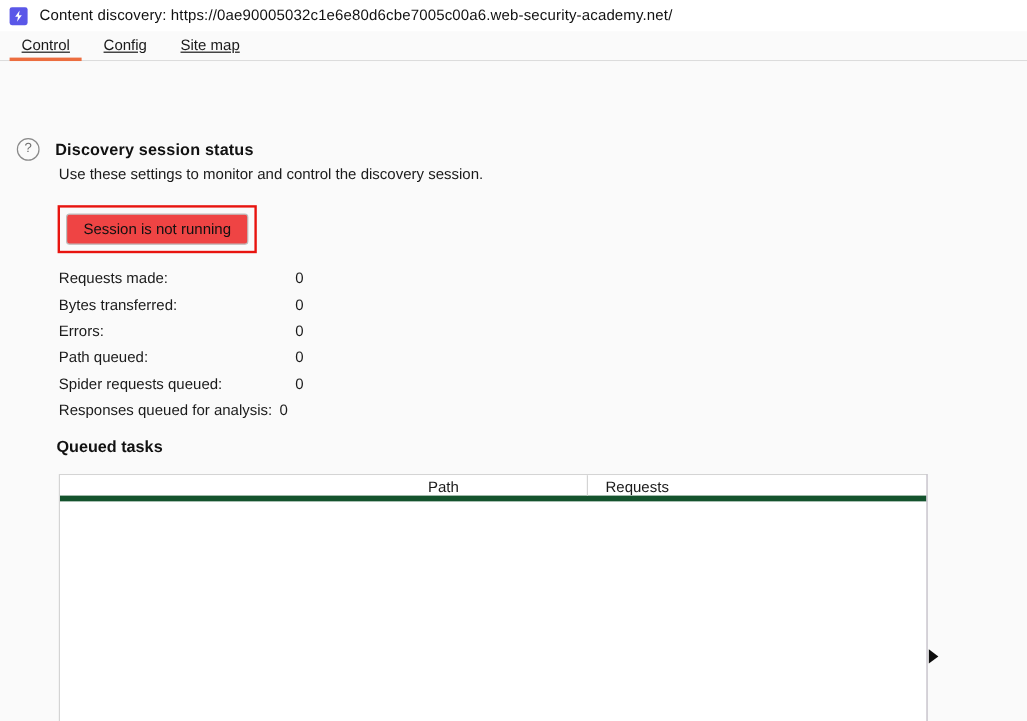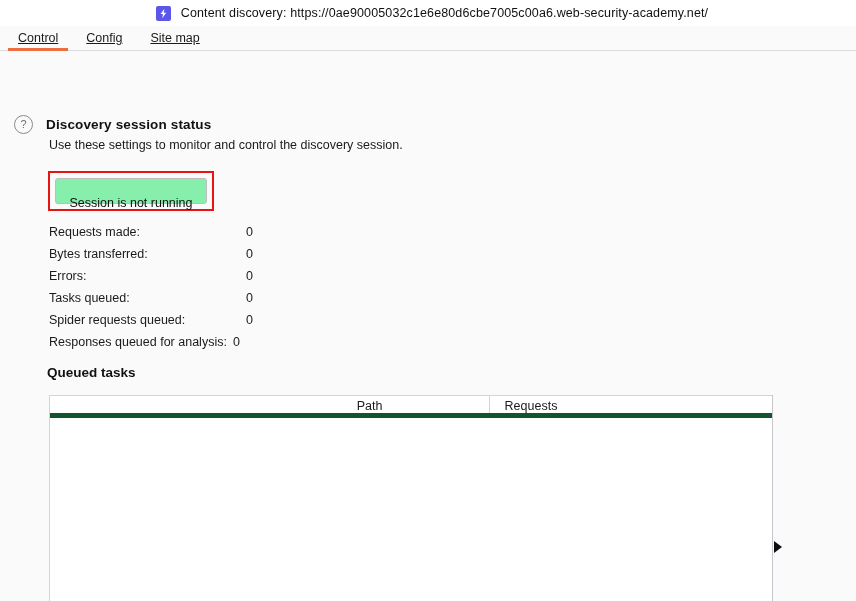--- a/index.html
+++ b/index.html
@@ -17,21 +17,20 @@
   }
 
   
   #titlebar {
     height: 26px;
     background: #ffffff;
     display: flex;
     align-items: center;
     padding-left: 8px;
     box-sizing: border-box;
-    justify-content: center;
   }
   #app-icon {
     width: 15px;
     height: 15px;
     background: #5a57e8;
     border-radius: 2px;
     display: flex;
     align-items: center;
     justify-content: center;
     flex: 0 0 auto;
@@ -127,31 +126,31 @@
     height: 40px;
     border: 2px solid #e8140f;
     box-sizing: border-box;
   }
   #session-button {
     position: absolute;
     left: 55px;
     top: 127px;
     width: 152px;
     height: 26px;
-    background: #86efac;
+    background: #ef4444;
     border: 1px solid #bdbdbd;
     border-radius: 3px;
     box-sizing: border-box;
     font-family: "Liberation Sans", sans-serif;
     font-size: 12.5px;
     color: #111;
     text-align: center;
     line-height: 24px;
     cursor: pointer;
-    padding: 12px;
+    padding: 0;
   }
 
   
   #stats {
     position: absolute;
     left: 49px;
     top: 166px;
     width: 200px;
   }
   .stat-row {
@@ -281,21 +280,21 @@
     </div>
     <div class="stat-row">
       <span class="stat-label">Bytes transferred:</span>
       <span class="stat-value">0</span>
     </div>
     <div class="stat-row">
       <span class="stat-label">Errors:</span>
       <span class="stat-value">0</span>
     </div>
     <div class="stat-row">
-      <span class="stat-label">Tasks queued:</span>
+      <span class="stat-label">Path queued:</span>
       <span class="stat-value">0</span>
     </div>
     <div class="stat-row">
       <span class="stat-label">Spider requests queued:</span>
       <span class="stat-value">0</span>
     </div>
     <div class="stat-row wide">
       <span class="stat-label">Responses queued for analysis:</span>
       <span class="stat-value">0</span>
     </div>

